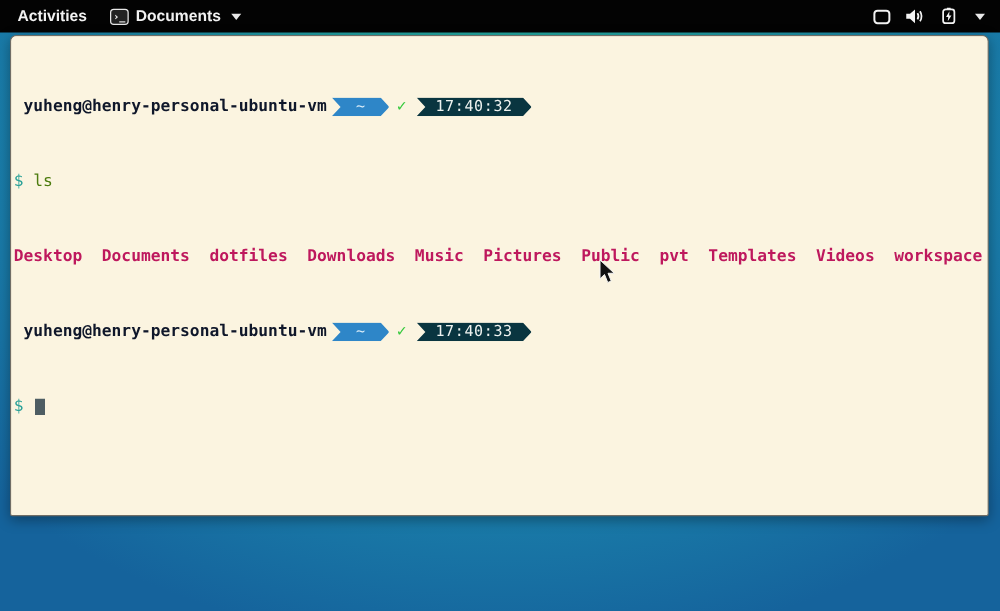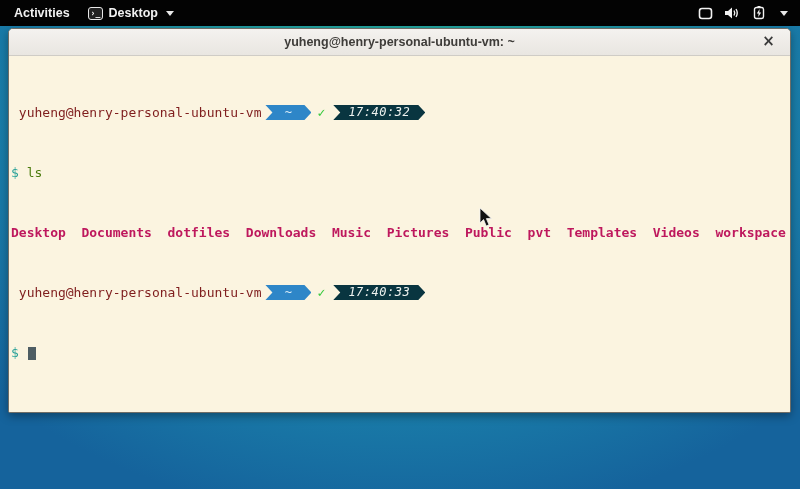--- a/index.html
+++ b/index.html
@@ -81,30 +81,30 @@
   
   .term {
     flex: 1; background: #fbf4e0; padding: 4px 2px 0 2px;
     font-family: "DejaVu Sans Mono", "Liberation Mono", monospace;
     font-size: 13px; line-height: 15px; color: #6e6a60;
     white-space: pre; overflow: hidden;
   }
   .term-line { height: 15px; display: flex; align-items: center; white-space: pre; }
   .plain-line { display: block; line-height: 15px; }
 
-  .host { color: #7f1d1d; }
+  .host { color: #0f172a; font-weight: bold; }
   .pl-seg {
     display: inline-flex; align-items: center; justify-content: center;
     height: 15px; padding: 0 13px; margin-left: 4px;
     clip-path: polygon(0 0, calc(100% - 7px) 0, 100% 50%, calc(100% - 7px) 100%, 0 100%, 7px 50%);
     font-size: 12px;
   }
   .pl-path { background: #2e86c8; color: #d9ecf8; min-width: 46px; }
   .pl-check { color: #35c93c; margin: 0 4px 0 6px; font-size: 13px; font-weight: bold; }
-  .pl-time { background: #093540; color: #eef2ef; letter-spacing: 0.5px; min-width: 92px; font-style: italic; }
+  .pl-time { background: #093540; color: #eef2ef; letter-spacing: 0.5px; min-width: 92px; }
 
   .sh-prompt { color: #2aa198; }
   .cmd { color: #4d7c0f; }
   .dirs { color: #be185d; font-weight: bold; }
   .cursor-block {
     display: inline-block; width: 8px; height: 13px; background: #4e5d63;
     vertical-align: middle; margin-left: 1px;
   }
 
   
@@ -113,21 +113,21 @@
 </head>
 <body>
 
 <div class="desktop"></div>
 
 <div class="topbar">
   <div class="tb-left">
     <span class="activities">Activities</span>
     <span class="appmenu">
       <span class="term-ic">›_</span>
-      <span>Desktop</span>
+      <span>Documents</span>
       <span class="caret-down"></span>
     </span>
   </div>
   <div class="tb-center">
     <span class="clock">Sun 17:50</span>
     <span class="rec-dot"></span>
   </div>
   <div class="tb-right">
     <span>
       <svg width="15" height="13" viewBox="0 0 15 13">
@@ -146,24 +146,20 @@
         <rect x="3.5" y="1.5" width="9" height="11" rx="2" fill="none" stroke="#f2f2f2" stroke-width="1.4"></rect>
         <rect x="6.5" y="0" width="3" height="1.5" fill="#f2f2f2"></rect>
         <polygon points="8.6,3 5.8,7.6 7.6,7.6 7.2,11 10.2,6.4 8.3,6.4" fill="#f2f2f2"></polygon>
       </svg>
     </span>
     <span class="caret-down"></span>
   </div>
 </div>
 
 <div class="window">
-  <div class="titlebar">
-    <span>yuheng@henry-personal-ubuntu-vm: ~</span>
-    <span class="close-btn">×</span>
-  </div>
   <div class="term">
 
     <div class="term-line">
       <span class="host"> yuheng@henry-personal-ubuntu-vm</span>
       <span class="pl-seg pl-path">~</span>
       <span class="pl-check">✓</span>
       <span class="pl-seg pl-time">17:40:32</span>
     </div>
 
     <div class="plain-line"><span class="sh-prompt">$ </span><span class="cmd">ls</span></div>

